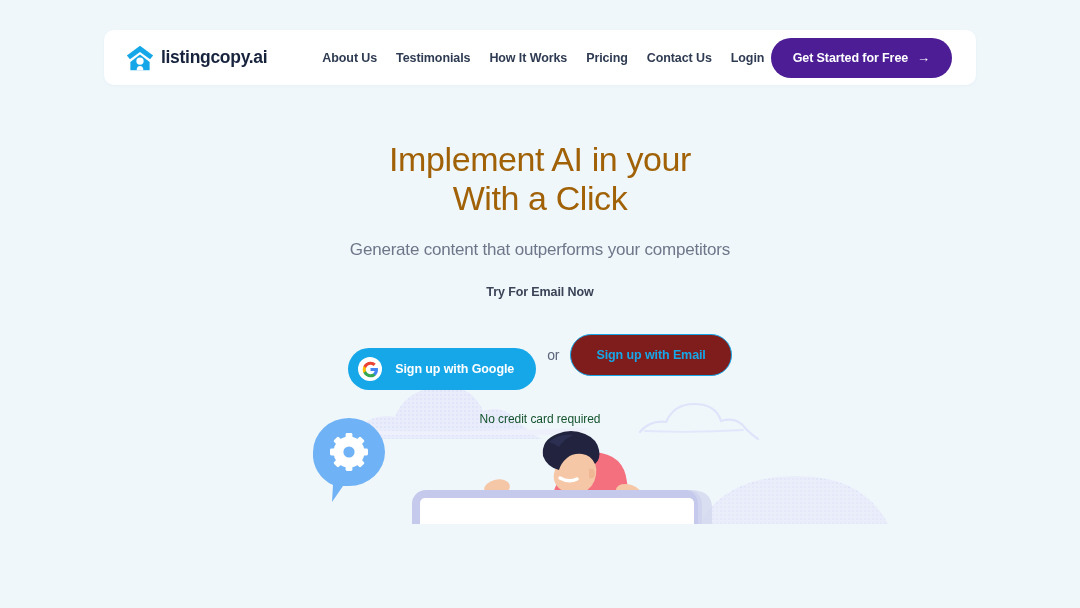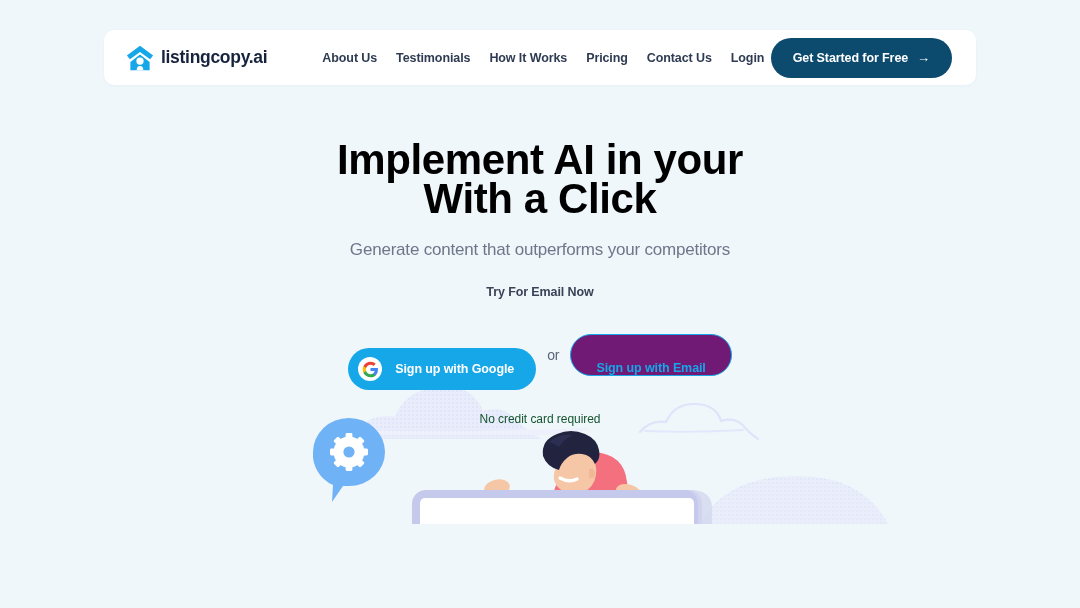--- a/index.html
+++ b/index.html
@@ -46,21 +46,21 @@
   .nav-item {
     font-size: 12.5px;
     font-weight: 700;
     color: #2f3b52;
     white-space: nowrap;
     cursor: pointer;
     letter-spacing: -0.1px;
   }
   .cta-btn {
     margin-left: auto;
-    background: #0c4a6e;
+    background: #4c1d95;
     color: #ffffff;
     border: none;
     border-radius: 22px;
     height: 40px;
     padding: 0 22px;
     font-size: 12.5px;
     font-weight: 700;
     font-family: "Liberation Sans", sans-serif;
     display: flex;
     align-items: center;
@@ -72,23 +72,23 @@
   .cta-arrow { font-size: 13px; line-height: 1; }
 
   
   .hero {
     position: absolute;
     left: 0; top: 140px;
     width: 1080px;
     text-align: center;
   }
   .headline {
-    font-size: 42px;
-    font-weight: 700;
-    color: #000000;
+    font-size: 34px;
+    font-weight: 400;
+    color: #a16207;
     line-height: 39px;
     letter-spacing: -0.4px;
   }
   .headline div { display: block; }
   .subheadline {
     margin-top: 22px;
     font-size: 17px;
     color: #6e7689;
     letter-spacing: -0.2px;
   }
@@ -134,27 +134,27 @@
     font-weight: 700;
     letter-spacing: -0.1px;
     white-space: nowrap;
   }
   .or-text {
     font-size: 14px;
     color: #5c6579;
     letter-spacing: -0.1px;
   }
   .email-btn {
-    background: #701a75;
+    background: #7f1d1d;
     border: 1.4px solid #16a7e8;
     border-radius: 24px;
     height: 42px;
     padding: 0 25px;
     display: flex;
-    align-items: flex-end;
+    align-items: center;
     cursor: pointer;
     font-family: "Liberation Sans", sans-serif;
   }
   .email-btn-label {
     color: #16a7e8;
     font-size: 12.5px;
     font-weight: 700;
     letter-spacing: -0.1px;
     white-space: nowrap;
   }

